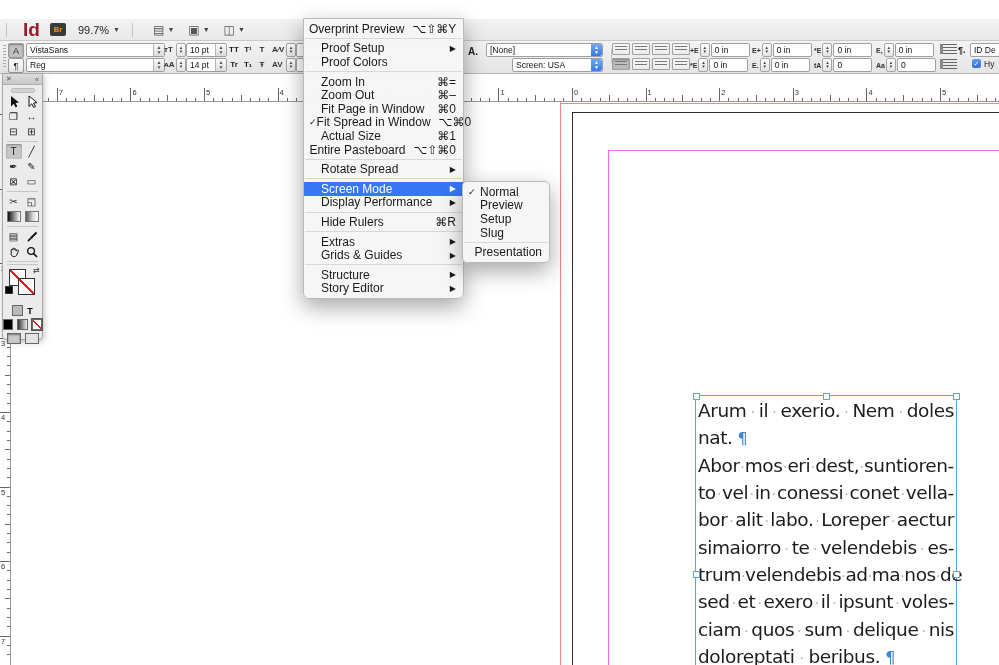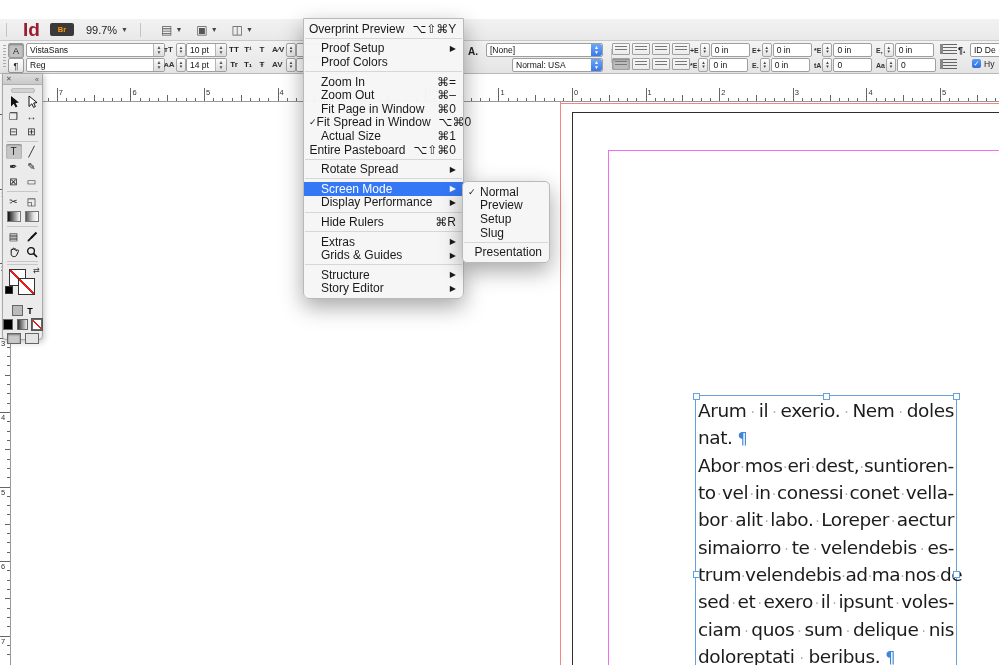--- a/index.html
+++ b/index.html
@@ -13,21 +13,21 @@
   #menubar .apple{margin:0 10px 0 16px;display:flex;align-items:center;}
   #menubar .mitem{padding:0 10px;height:19px;display:flex;align-items:center;}
   #menubar .mitem.bold{font-weight:bold;}
   #menubar .mitem.active{background:#3478f6;color:#fff;}
 
   
   #appbar{left:0;top:19px;width:999px;height:21px;background:linear-gradient(#f2f2f2,#e9e9e9);
           border-bottom:1px solid #c9c9c9;display:flex;align-items:center;font-size:11px;color:#333;z-index:5;}
   .vsep{width:1px;height:14px;background:#c4c4c4;margin:0 6px;}
   #idlogo{font-weight:bold;font-size:19px;color:#9b1c2e;margin-left:10px;letter-spacing:0;}
-  #brbtn{width:24px;height:13px;background:#3a3a3a;border-radius:2px;color:#f90;font-size:7.5px;font-weight:bold;
+  #brbtn{width:16px;height:13px;background:#3a3a3a;border-radius:2px;color:#f90;font-size:7.5px;font-weight:bold;
          display:flex;align-items:center;justify-content:center;margin-left:10px;}
   #zoomlevel{margin-left:12px;display:flex;align-items:center;gap:4px;color:#222;}
   .caret{font-size:7px;color:#444;}
   .abtn{display:flex;align-items:center;gap:3px;margin-left:14px;color:#555;}
   .abtn .g{font-size:12px;}
 
   
   #cp{left:0;top:40px;width:999px;height:33px;background:linear-gradient(#f4f4f4,#e4e4e4);
       border-bottom:1px solid #b9b9b9;z-index:5;font-size:8.5px;color:#222;}
   .grip{left:3px;top:5px;width:3px;height:24px;background:repeating-linear-gradient(#aaa 0 1px,transparent 1px 3px);}
@@ -507,21 +507,21 @@
 
     <span class="abs" style="left:468px;top:6px;font-size:10px;font-weight:bold;">A.</span>
     <div class="abs field" style="left:486px;top:3px;width:112px;">
       <span>[None]</span>
       <span class="combo-cap">
           <span>▲</span>
           <span>▼</span>
         </span>
     </div>
     <div class="abs field" style="left:512px;top:18px;width:86px;">
-      <span>Normal: USA</span>
+      <span>Screen: USA</span>
       <span class="combo-cap">
           <span>▲</span>
           <span>▼</span>
         </span>
     </div>
 
     <div class="abs vsep" style="left:605px;top:9px;"></div>
     <div id="aligngrid" class="abs" style="left:612px;top:3px;width:80px;">
         <div class="align-icon" style="position: absolute; left: 0px; top: 0px;"></div>
         <div class="align-icon" style="position: absolute; left: 20px; top: 0px;"></div>

